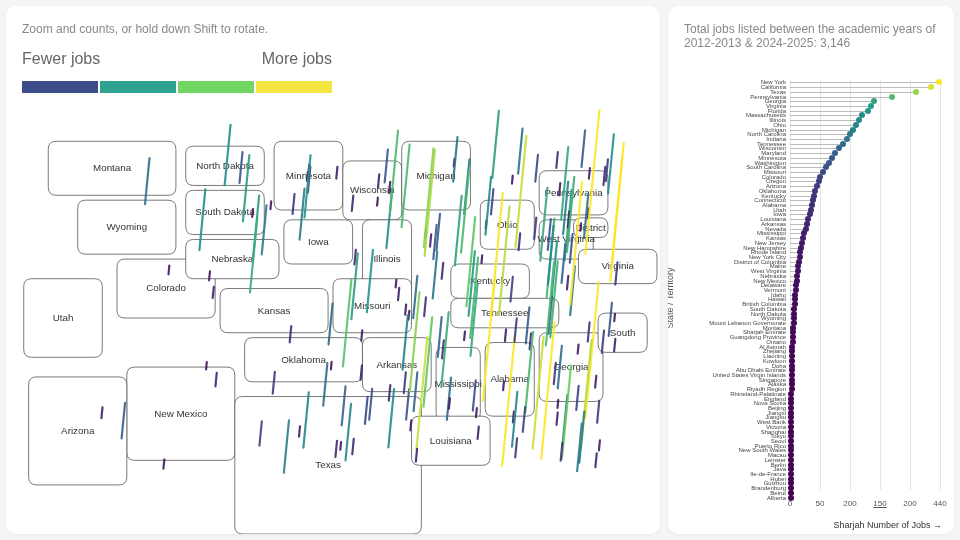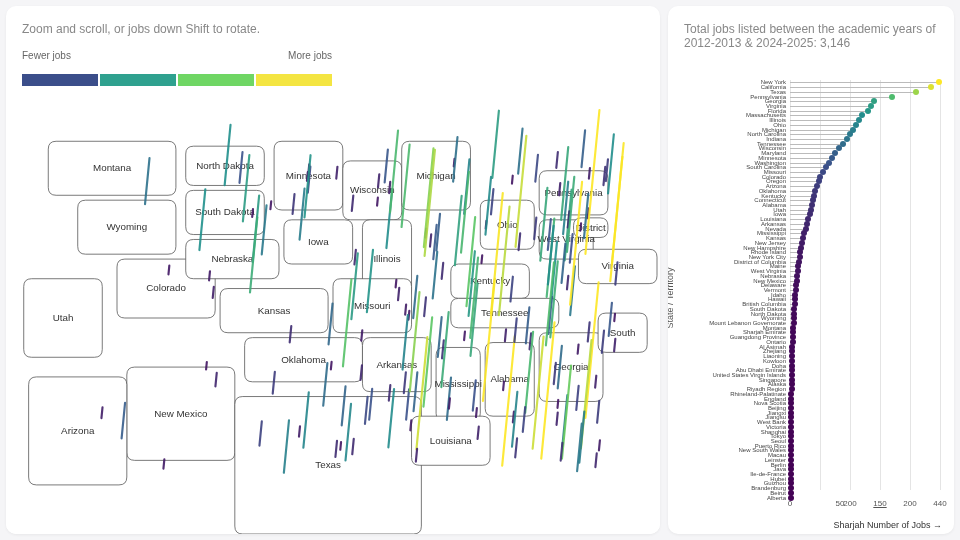--- a/index.html
+++ b/index.html
@@ -34,21 +34,21 @@
     color: #888;
     margin-top: 2px;
   }
   .legend {
     margin-top: 14px;
     width: 310px;
   }
   .legend-labels {
     display: flex;
     justify-content: space-between;
-    font-size: 10px;
+    font-size: 16px;
     color: #666;
     margin-bottom: 13px;
   }
   .legend-bar {
     display: flex;
     height: 12px;
     gap: 2px;
   }
   .legend-bar span { flex: 1; }
   .lg0 { background: #3b4e8a; }
@@ -149,21 +149,21 @@
     right: 12px;
     bottom: 4px;
     font-size: 9px;
     color: #333;
   }
 </style>
 </head>
 <body>
 
 <div class="card map">
-  <div class="subtitle">Zoom and scroll, or jobs down Shift to rotate.</div>
+  <div class="subtitle">Zoom and counts, or hold down Shift to rotate.</div>
 
   <div class="legend">
     <div class="legend-labels">
       <span>Fewer jobs</span>
       <span>More jobs</span>
     </div>
     <div class="legend-bar">
       <span class="lg0"></span>
         <span class="lg1"></span>
         <span class="lg2"></span>
@@ -942,21 +942,21 @@
           <span class="dot" style="left: 0.384615%; background: rgb(68, 2, 85);"></span>
         </div>
         <div class="row" style="top: 415.281px; height: 4.7191px;">
           <span class="lbl">Alberta</span>
           <span class="stem" style="width: 0.384615%; top: 50%;"></span>
           <span class="dot" style="left: 0.384615%; background: rgb(68, 2, 85);"></span>
         </div>
       </div>
     <div class="x-axis" id="xaxis">
         <span class="x-tick" style="left: 0%;">0</span>
-        <span class="x-tick" style="left: 19.2308%; margin-left: 20px;">50</span>
+        <span class="x-tick" style="left: 19.2308%;">50</span>
         <span class="x-tick" style="left: 38.4615%;">200</span>
         <span class="x-tick" style="left: 57.6923%; text-decoration: underline;">150</span>
         <span class="x-tick" style="left: 76.9231%;">200</span>
         <span class="x-tick" style="left: 96.1538%;">440</span>
       </div>
   </div>
   <div class="x-label">Sharjah Number of Jobs →</div>
 </div>
 
 </body></html>

